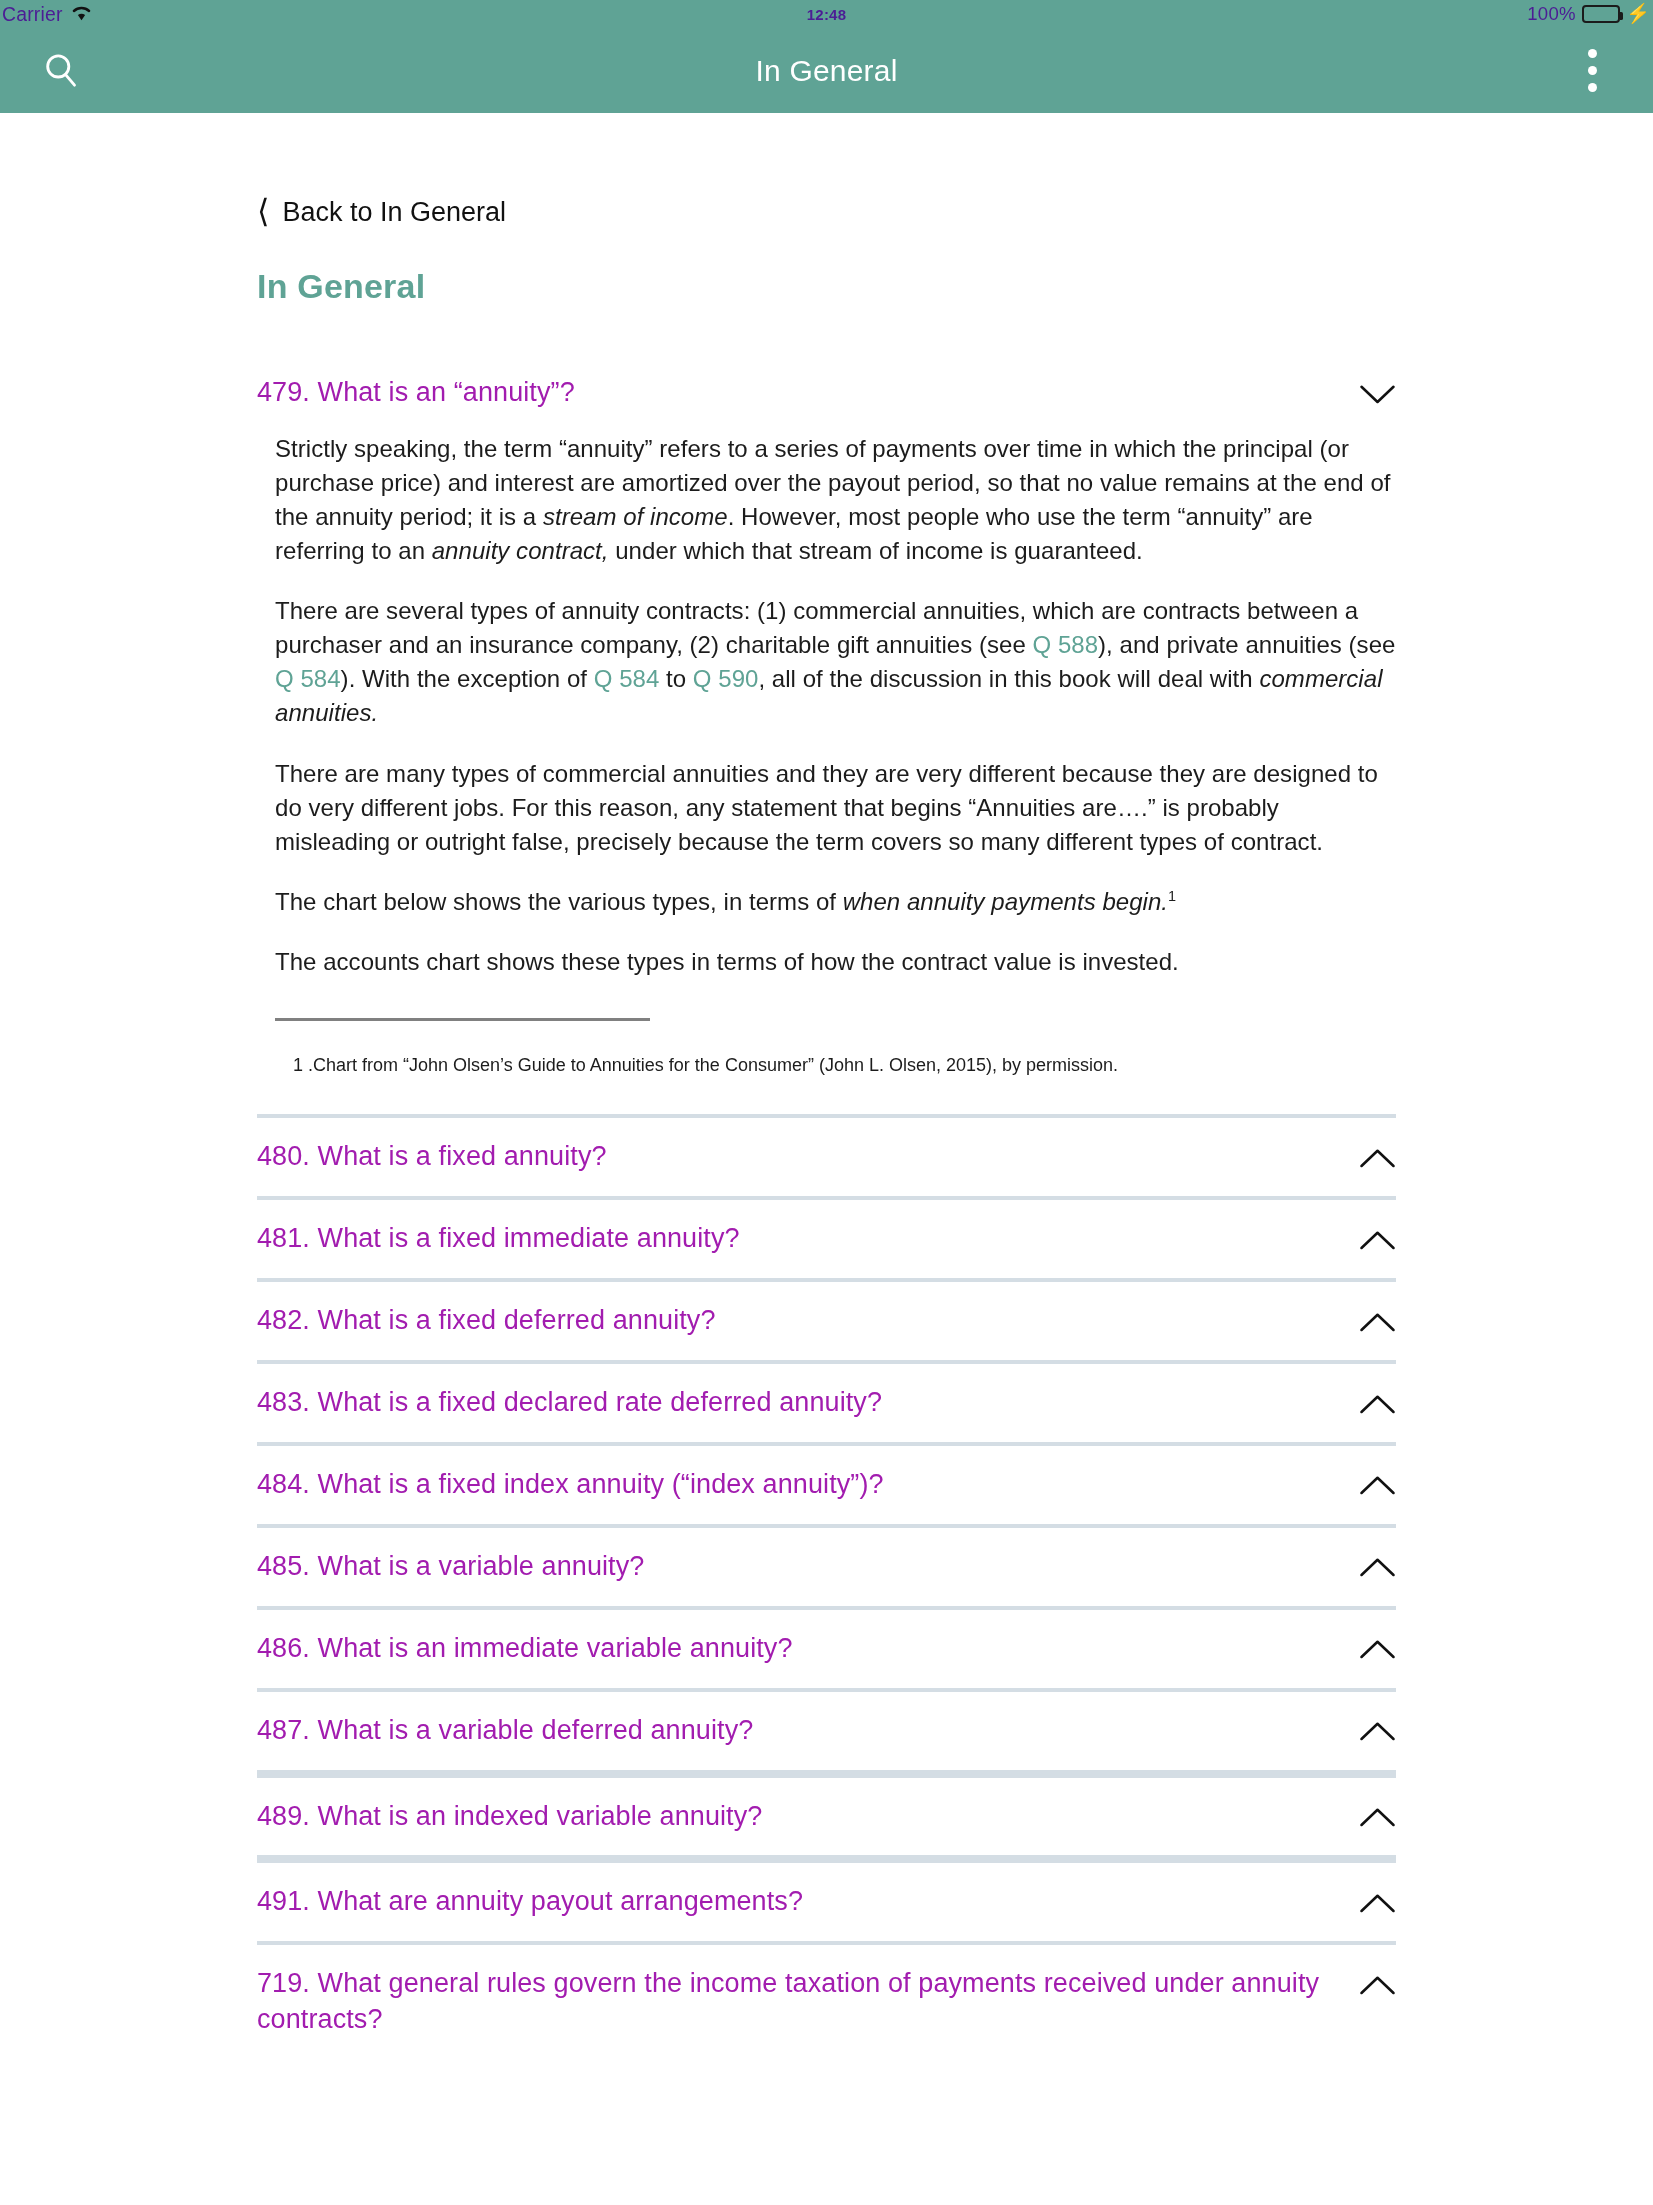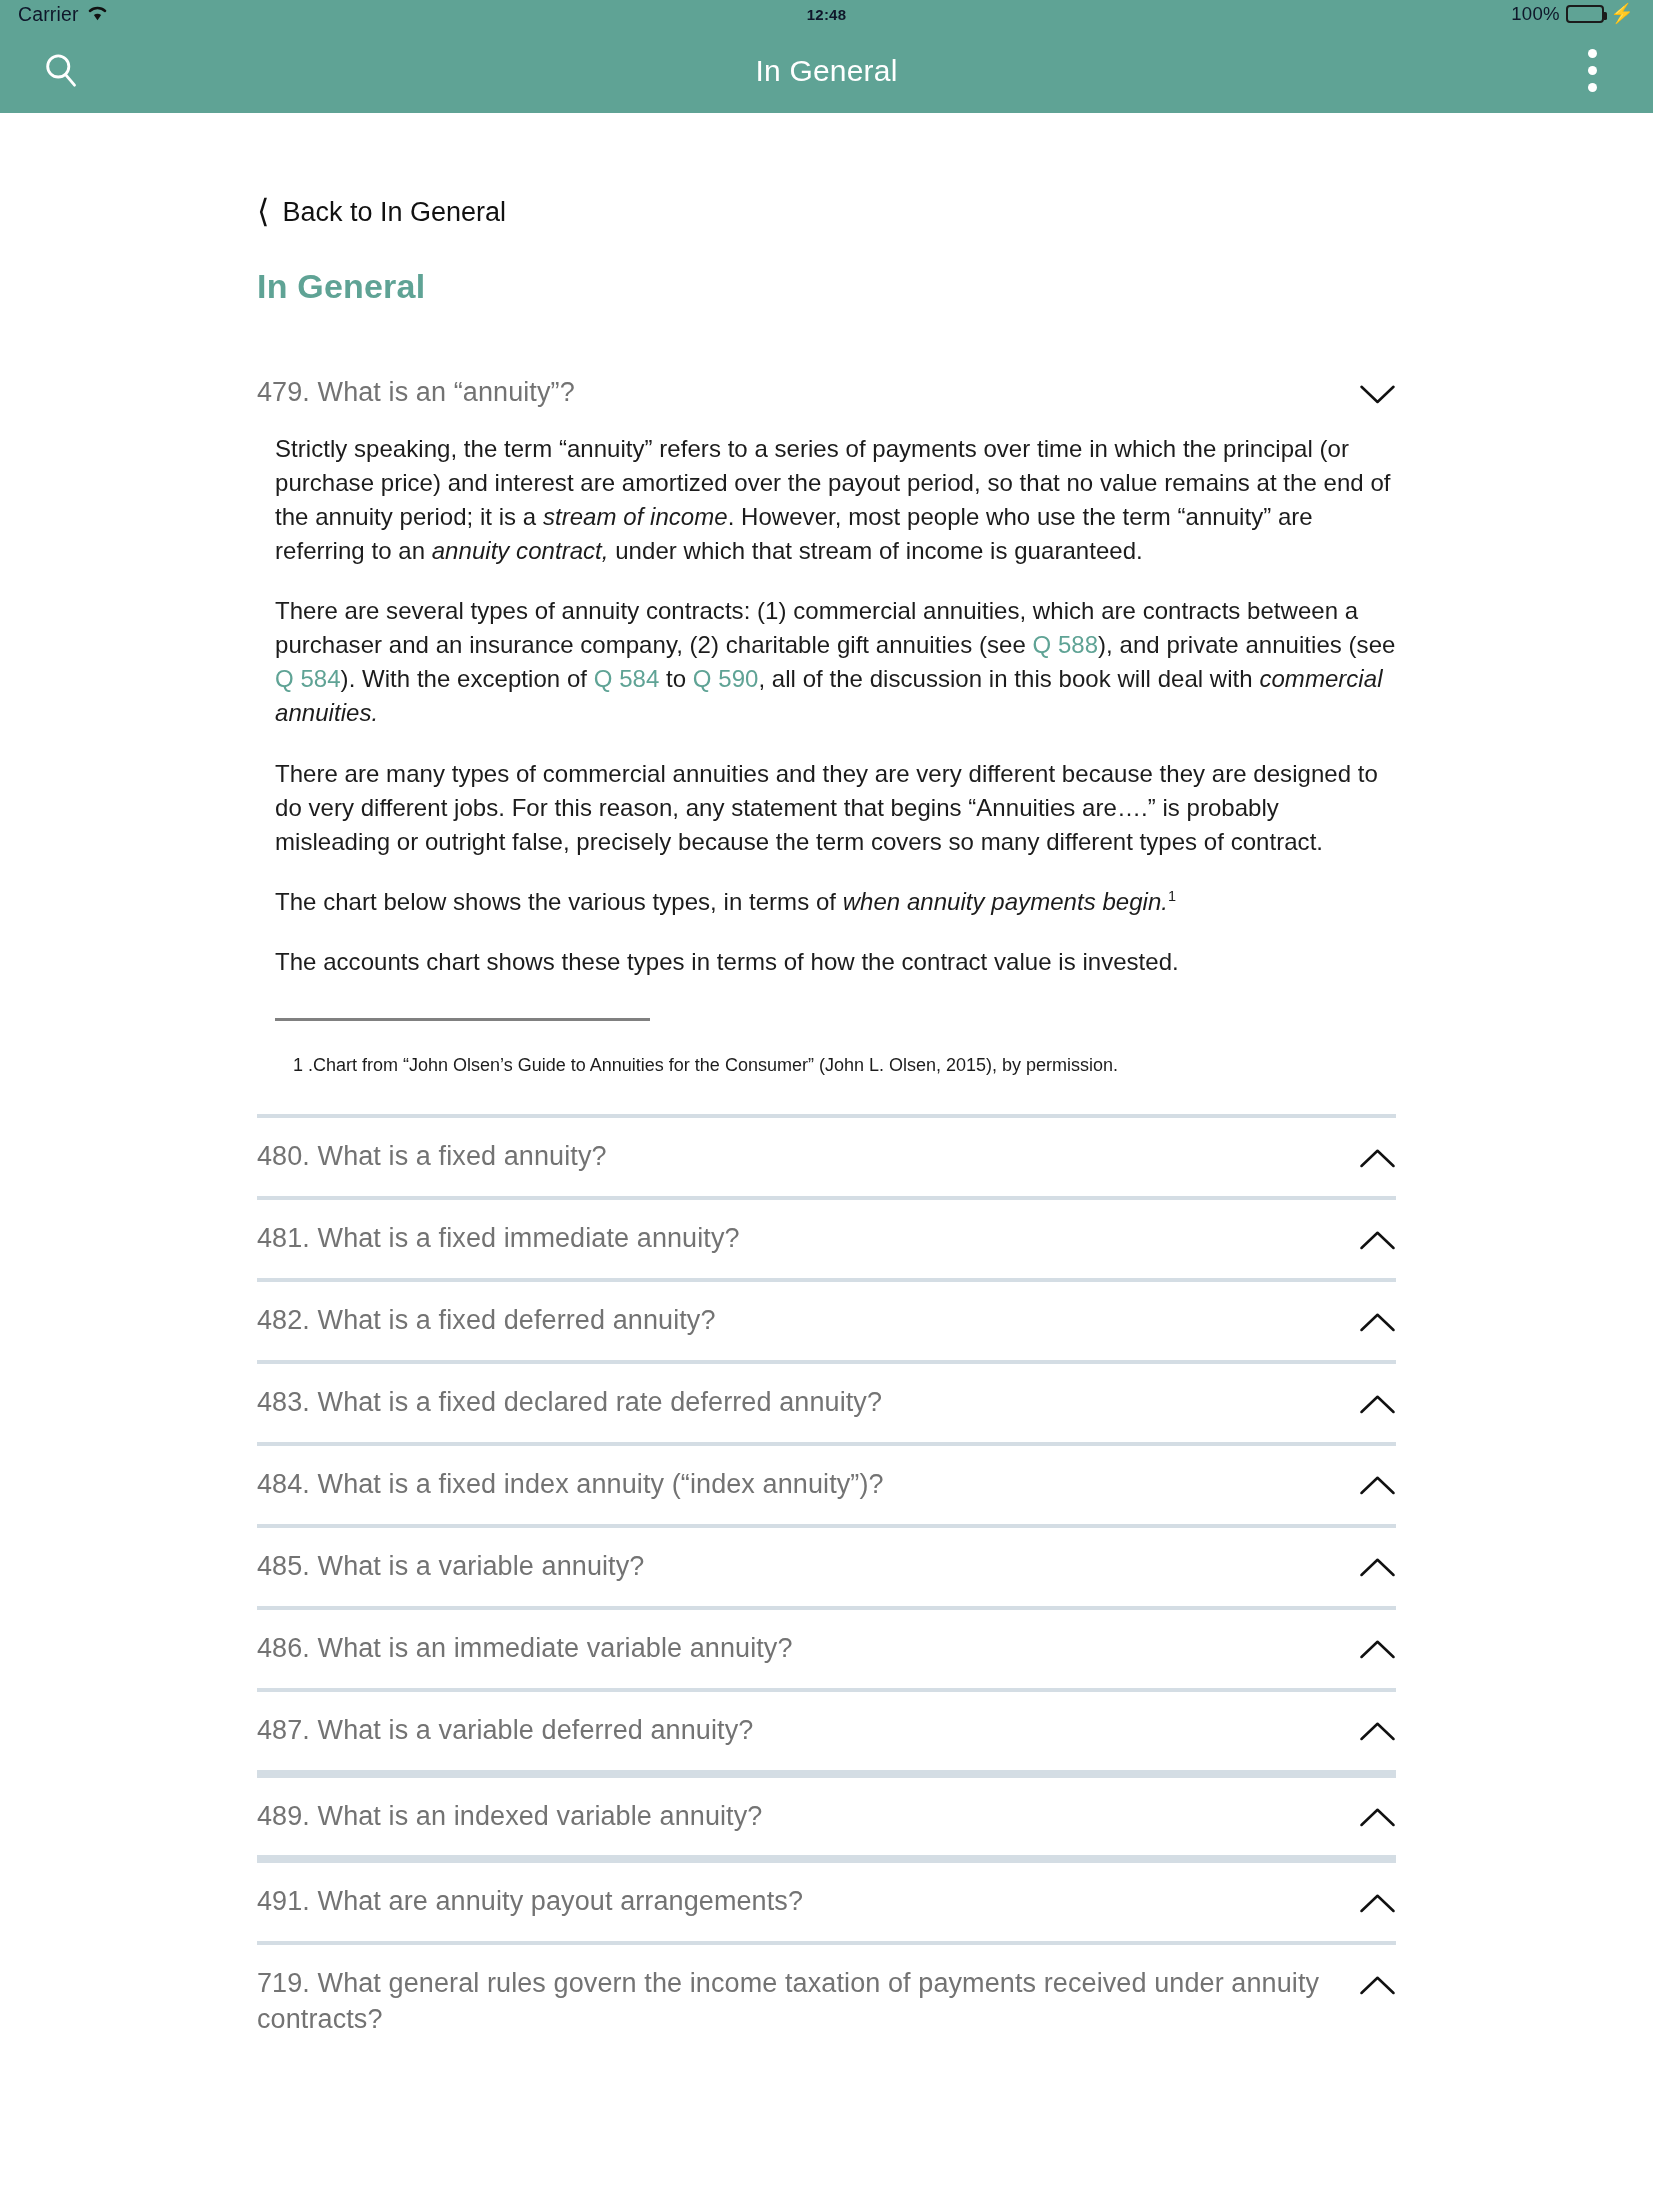--- a/index.html
+++ b/index.html
@@ -11,23 +11,23 @@
     font-family: "Liberation Sans", sans-serif;
     -webkit-font-smoothing: antialiased;
   }
 
   
   .status-bar {
     height: 28px;
     background: #5FA395;
     display: flex;
     align-items: center;
-    padding: 0 18px;
+    padding: 0 2px;
     position: relative;
-    color: #0f172a;
+    color: #4c1d95;
     font-size: 19.4px;
     letter-spacing: 0.2px;
   }
   .status-left {
     display: flex;
     align-items: center;
     gap: 8px;
   }
   .wifi-icon { display: block; }
   .status-center {
@@ -152,21 +152,21 @@
 
   .q-row {
     display: flex;
     align-items: flex-start;
     justify-content: space-between;
     gap: 24px;
     cursor: pointer;
   }
   .q-title {
     font-size: 27px;
-    color: #737373;
+    color: #a21caf;
     line-height: 1.33;
     letter-spacing: 0.1px;
     font-weight: 400;
   }
   .chev {
     flex: 0 0 auto;
     width: 37px;
     height: 24px;
     margin-top: 6.5px;
   }

